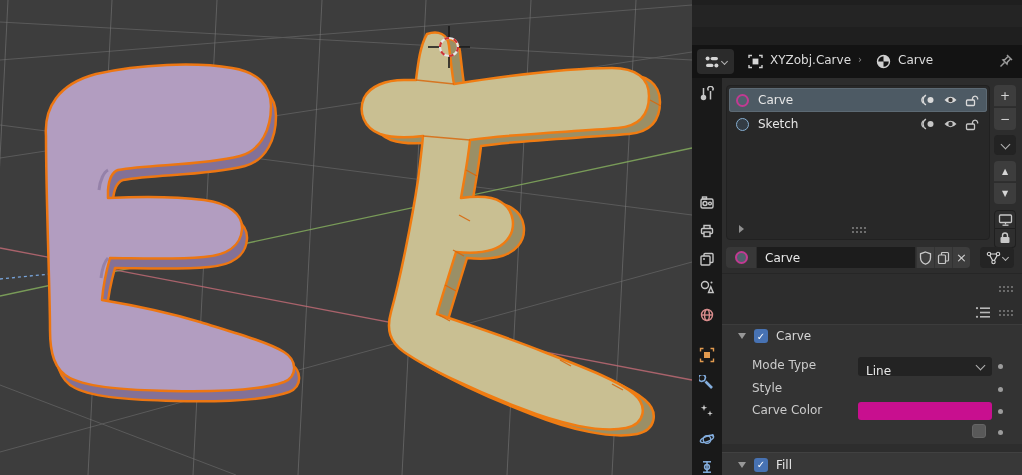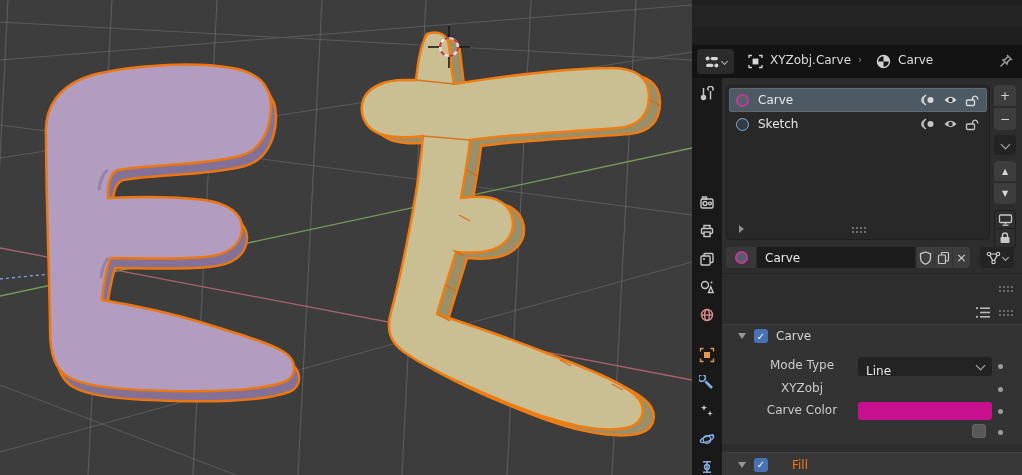--- a/index.html
+++ b/index.html
@@ -57,21 +57,21 @@
   .tri-d{width:0;height:0;border-top:6px solid #989898;border-left:4px solid transparent;
          border-right:4px solid transparent;margin-left:8px;}
   .grip{position:absolute;}
   .strokebox{position:absolute;left:30px;top:324px;width:300px;height:119px;background:#333333;
              border-top:1px solid #3c3c3c;}
   .subhead{position:absolute;display:flex;align-items:center;}
   .cb{width:14px;height:14px;border-radius:3px;box-sizing:border-box;display:flex;
       align-items:center;justify-content:center;font-size:10px;color:#fff;}
   .cb.on{background:#4772b3;}
   .cb.off{background:#595959;border:1px solid #656565;}
-  .setlbl{position:absolute;text-align:center;color:#cbcbcb;}
+  .setlbl{position:absolute;text-align:left;color:#cbcbcb;}
   .dd{position:absolute;left:166px;width:134px;height:19px;background:#232323;border-radius:3px;
       display:flex;align-items:center;color:#e8e8e8;}
   .dd span.val{margin-left:8px;flex:1;margin-top:8px;}
   .chev{width:6px;height:6px;border-right:1.6px solid #b4b4b4;border-bottom:1.6px solid #b4b4b4;
         transform:rotate(45deg);margin-right:8px;margin-top:-3px;}
   .chev.sm{width:4px;height:4px;margin:0 1px 0 0;}
   .dot{position:absolute;left:306px;width:5px;height:5px;border-radius:50%;background:#9c9c9c;}
   .colorswatch{position:absolute;left:166px;width:134px;height:18px;border-radius:3px;}
   .fillhead{position:absolute;left:30px;top:452px;width:300px;height:23px;background:#383838;
             border-top:1px solid #414141;display:flex;align-items:center;}
@@ -465,29 +465,29 @@
       <span style="margin-left:8px;color:#d6d6d6">Carve</span>
     </div>
 
     <span class="setlbl" style="top:358px;left:60px;width:100px">Mode Type</span>
     <div class="dd" style="top:357px">
       <span class="val">Line</span>
       <span class="chev"></span>
     </div>
     <span class="dot" style="top:364px"></span>
 
-    <span class="setlbl" style="top:381px;left:60px;width:100px">XYZobj</span>
+    <span class="setlbl" style="top:381px;left:60px;width:100px">Style</span>
     <span class="dot" style="top:387px"></span>
 
     <span class="setlbl" style="top:403px;left:60px;width:100px">Carve Color</span>
     <div class="colorswatch" style="top: 402px; background: rgb(200, 15, 143);"></div>
     <span class="dot" style="top:409px"></span>
 
     <span class="cb off" style="position:absolute;left:280px;top:424px"></span>
     <span class="dot" style="top:430px"></span>
 
     <div class="fillhead">
       <span class="tri-d" style="margin-left:16px"></span>
       <span class="cb on" style="margin-left:8px">✓</span>
-      <span style="margin-left:24px;color:#f97316">Fill</span>
+      <span style="margin-left:8px;color:#e5e5e5">Fill</span>
     </div>
   </div>
 </div>
 
 </body></html>

